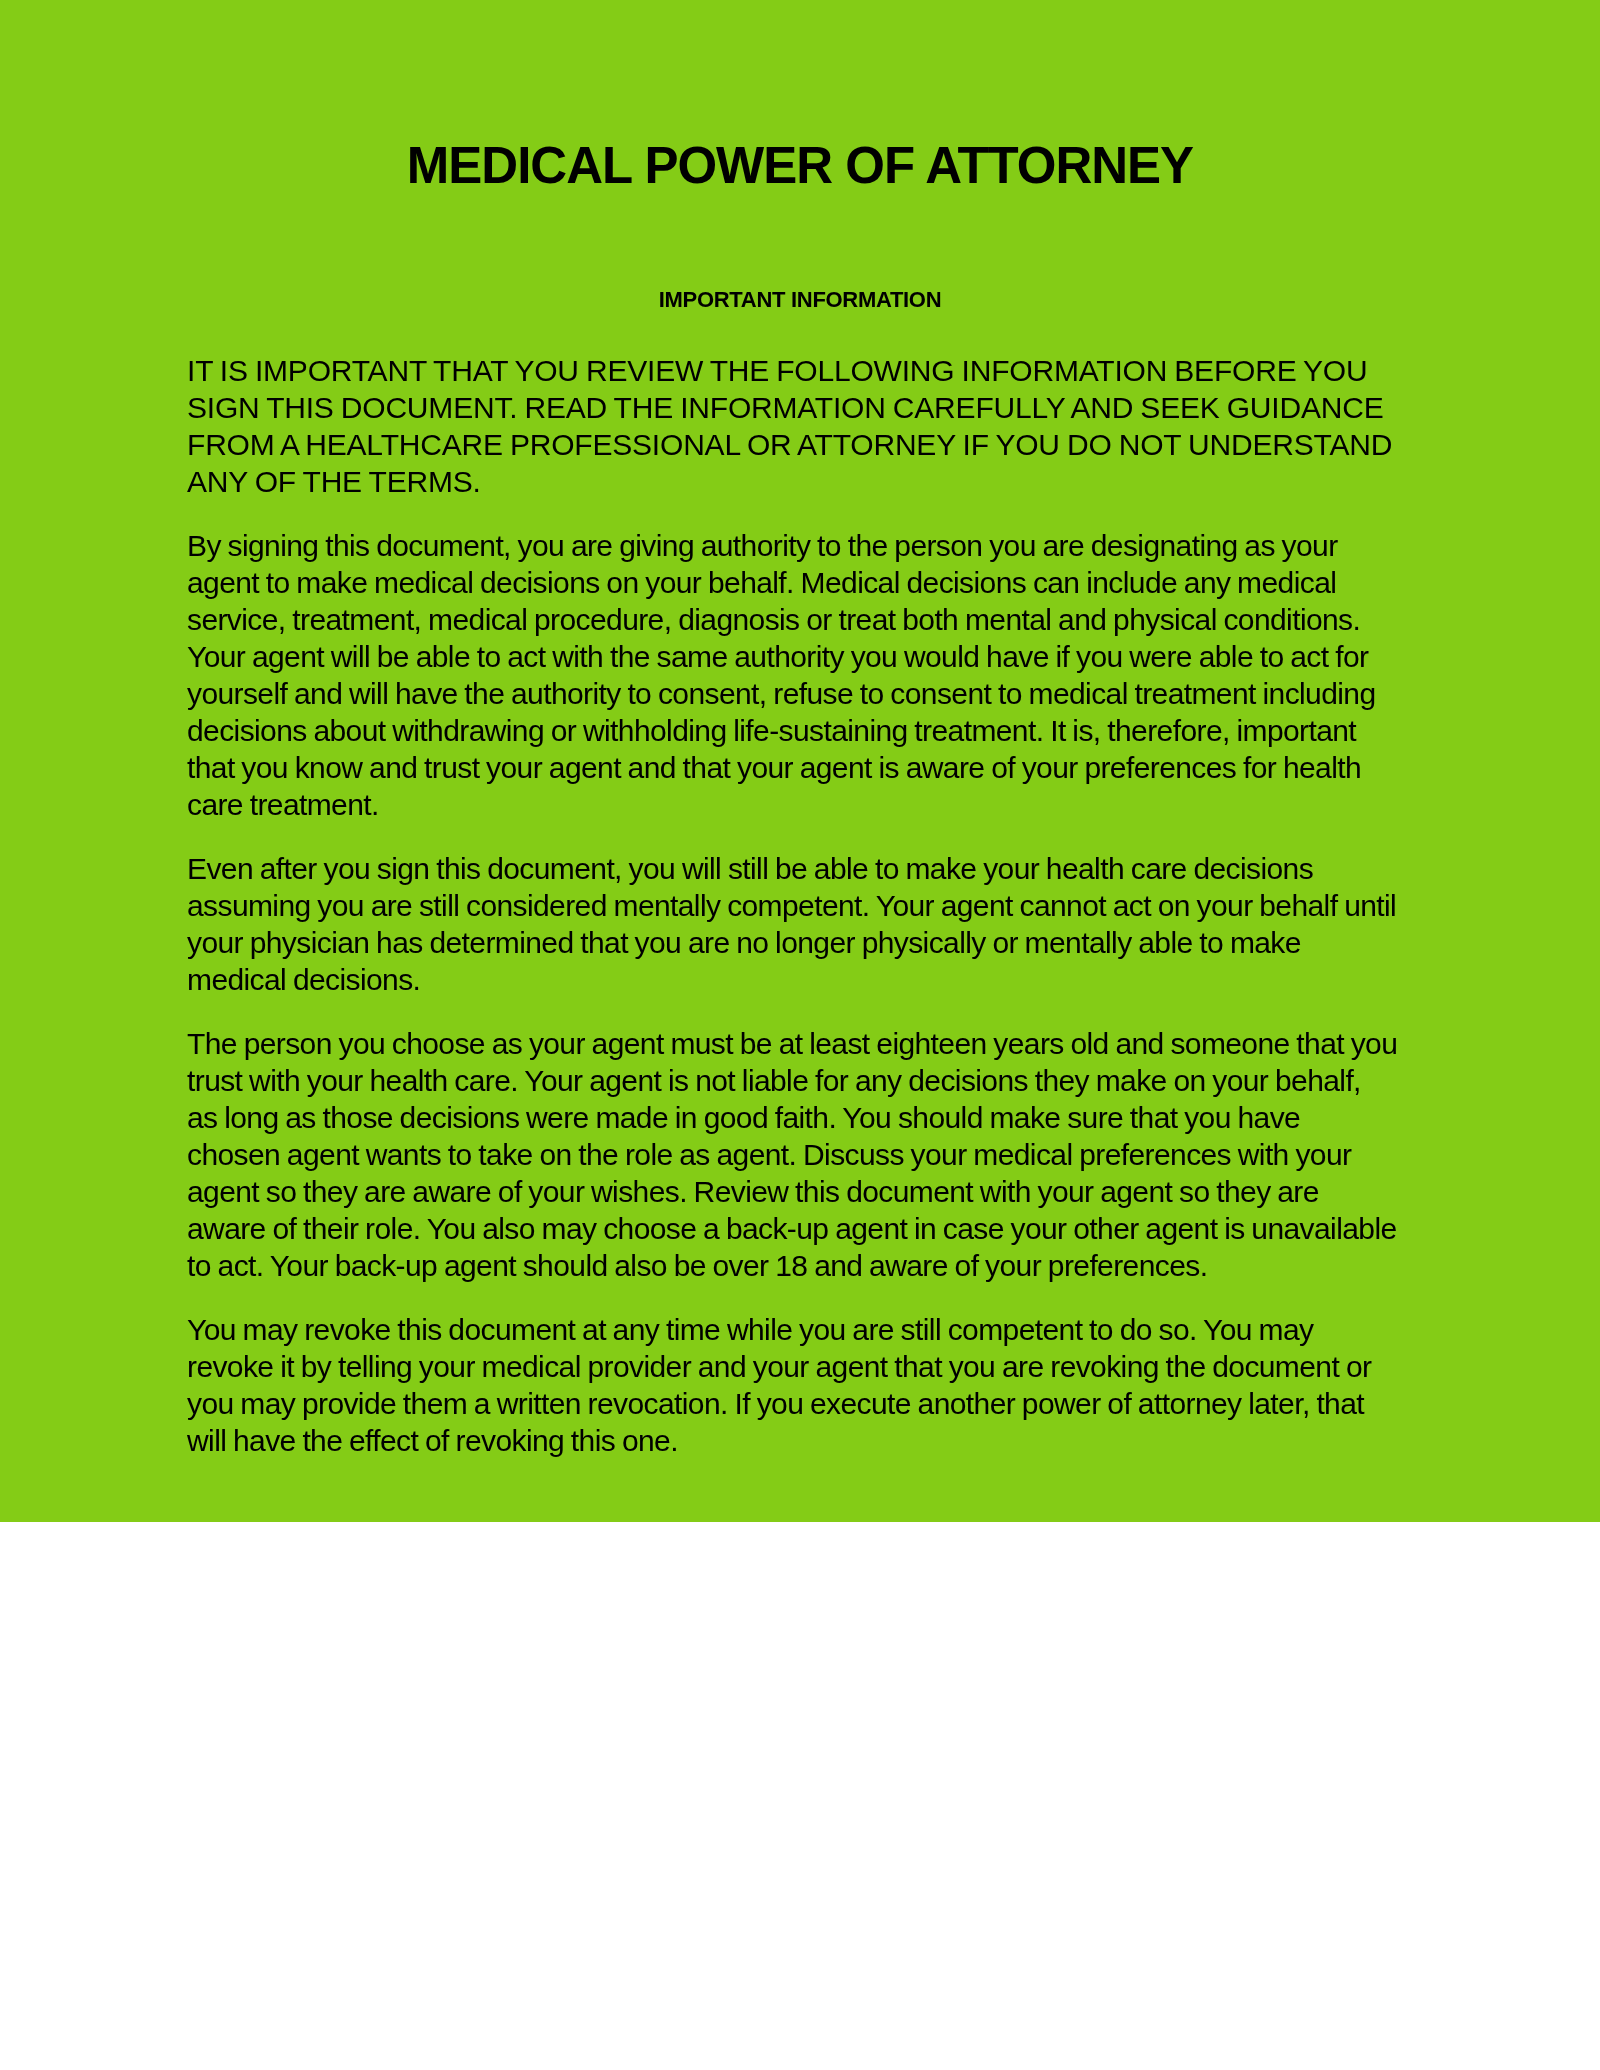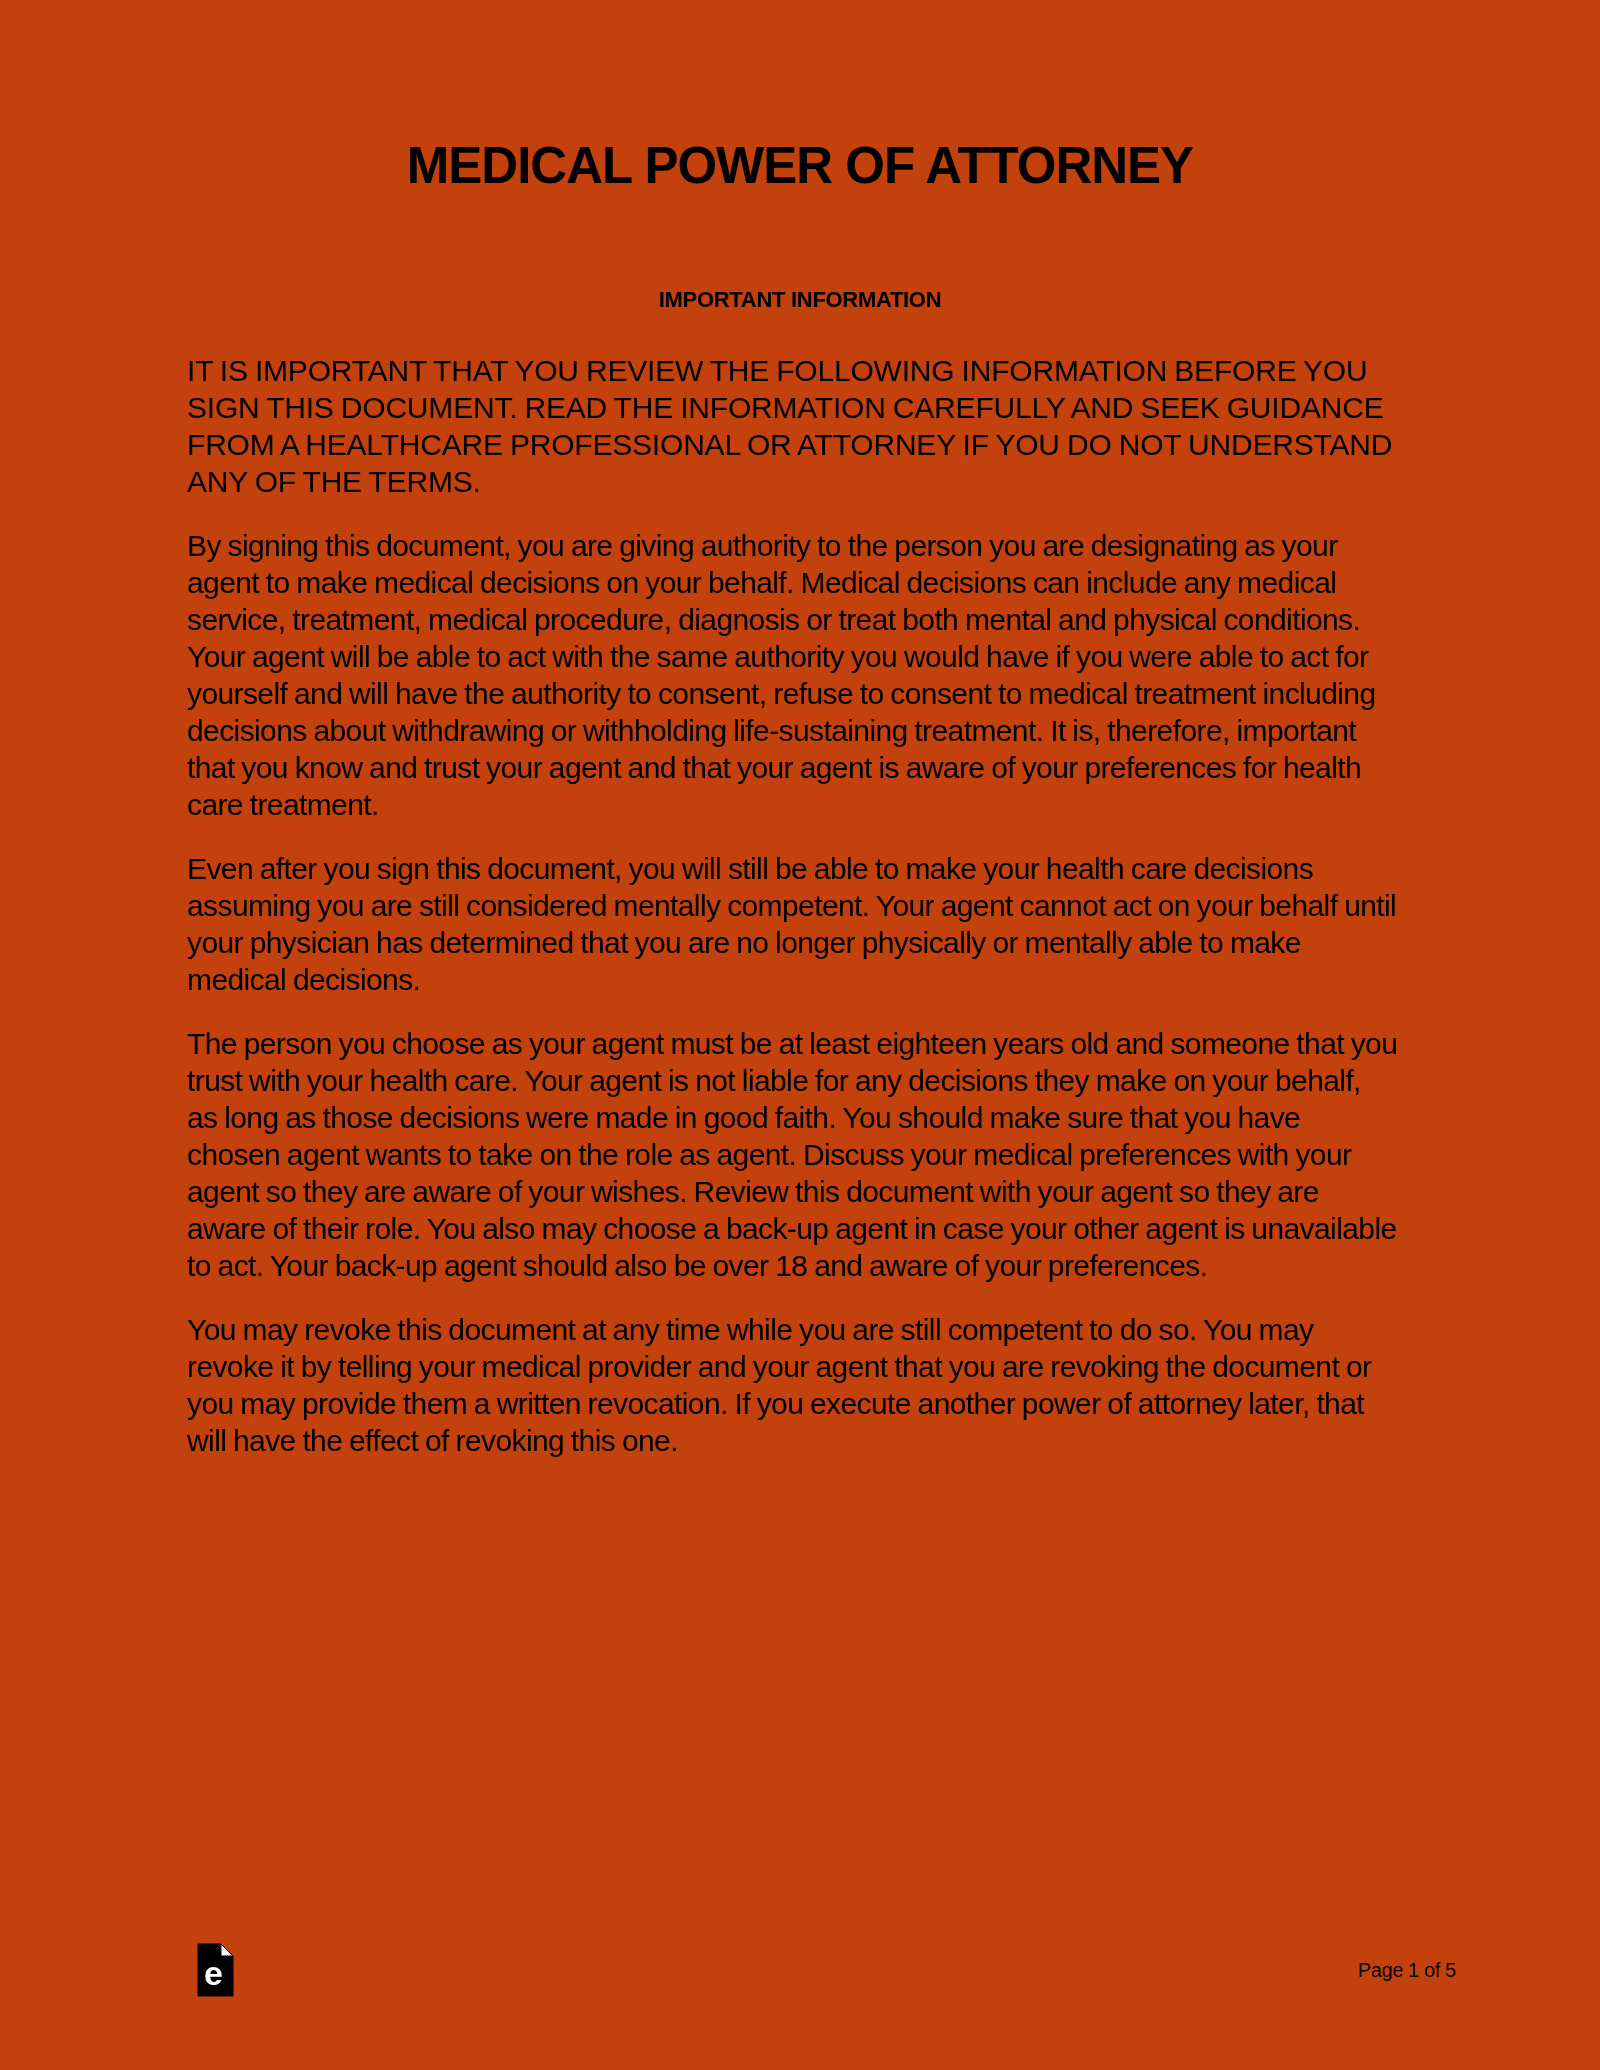--- a/index.html
+++ b/index.html
@@ -3,22 +3,22 @@
 <meta charset="utf-8">
 <style>
   html, body {
     margin: 0;
     padding: 0;
     background: #ffffff;
   }
   .page {
     position: relative;
     width: 1600px;
-    height: 2070px;
-    background: #c2410c;
+    height: 1522px;
+    background: #84cc16;
     color: #000000;
     font-family: "Liberation Sans", "DejaVu Sans", sans-serif;
     overflow: hidden;
   }
   .doc-title {
     position: absolute;
     top: 136px;
     left: 0;
     width: 100%;
     text-align: center;

